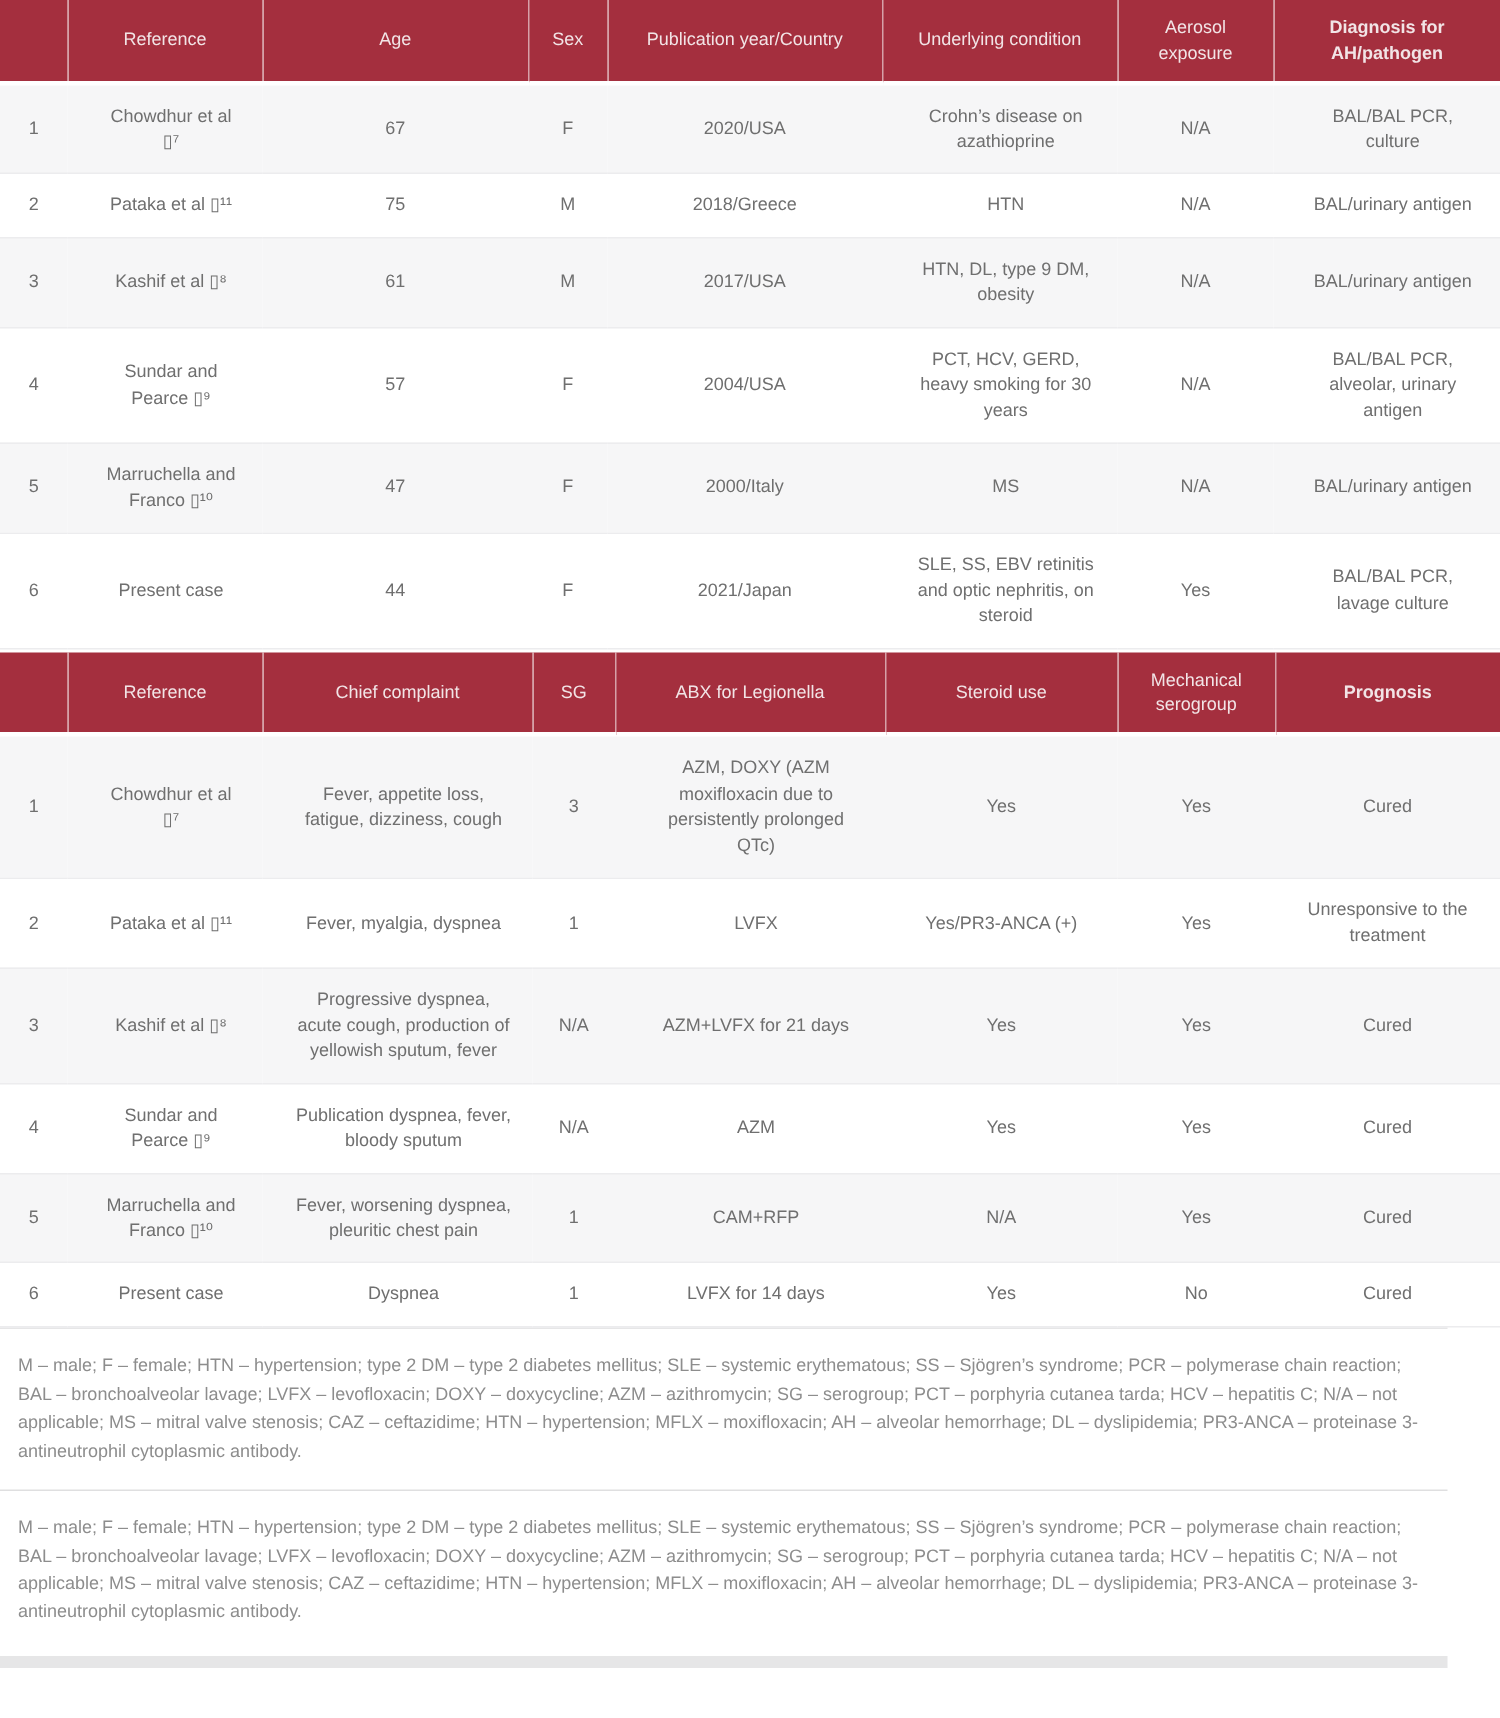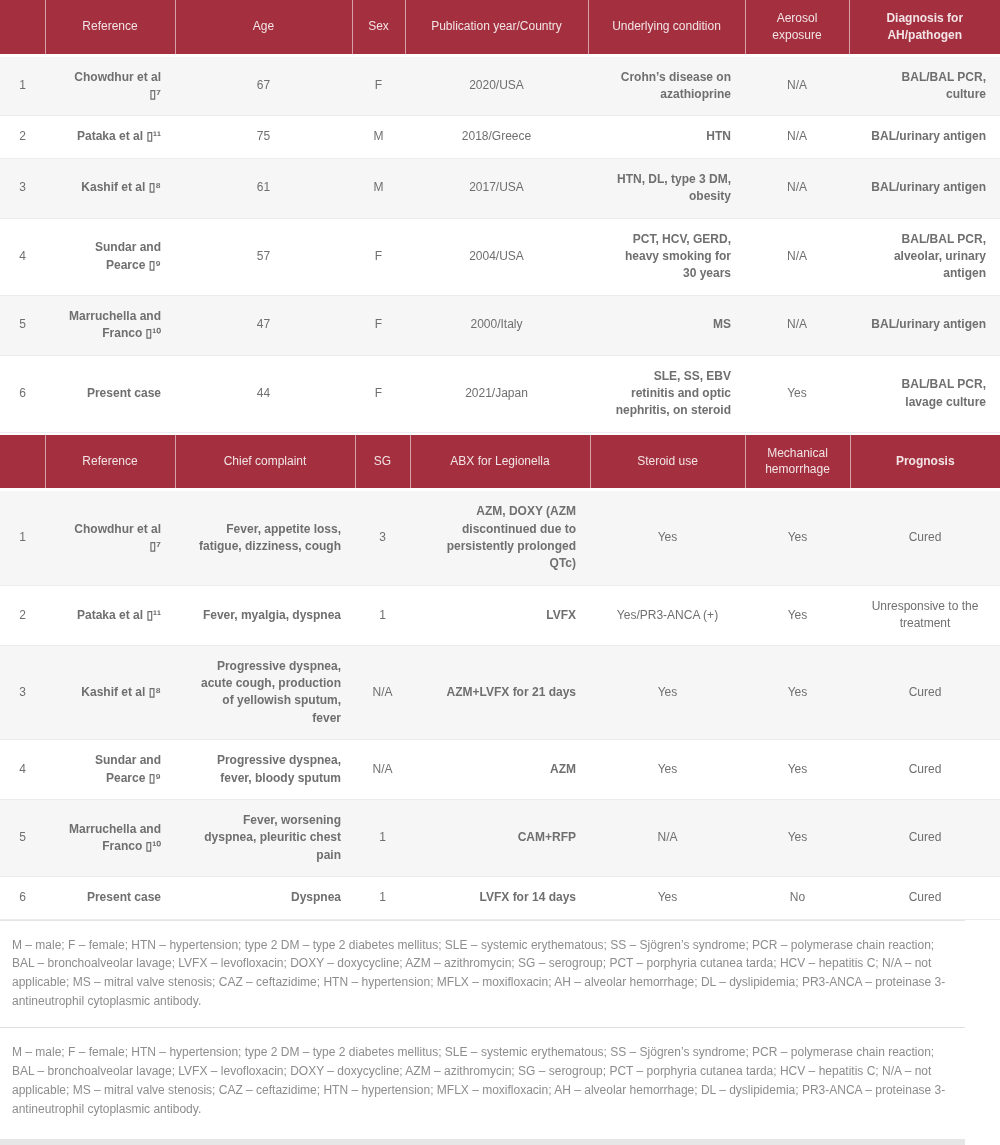--- a/index.html
+++ b/index.html
@@ -37,21 +37,21 @@
 
   td {
     font-size: 12px;
     line-height: 1.45;
     color: var(--body-text, #6f6f6f);
     padding: 12px 8px;
     vertical-align: middle;
     word-wrap: break-word;
   }
   td.center { text-align: center; }
-  td.left   { text-align: right; padding-left: 22px; padding-right: 14px; font-weight: bold; }
+  td.left   { text-align: center; padding-left: 22px; padding-right: 14px; }
 
   .footnotes { border-top: 1px solid #e6e6e7; }
   .footnote {
     margin: 0;
     padding: 15px 19px 16px 12px;
     font-size: 12px;
     line-height: 1.58;
     color: var(--footnote-text, #8d8d8d);
   }
   .footnote-divider {
@@ -113,21 +113,21 @@
           <td class="left">HTN</td>
           <td class="center">N/A</td>
           <td class="left">BAL/urinary antigen</td>
         </tr>
         <tr class="odd">
           <td class="center">3</td>
           <td class="left">Kashif et al ▯⁸</td>
           <td class="center">61</td>
           <td class="center">M</td>
           <td class="center">2017/USA</td>
-          <td class="left">HTN, DL, type 3 DM, obesity</td>
+          <td class="left">HTN, DL, type 9 DM, obesity</td>
           <td class="center">N/A</td>
           <td class="left">BAL/urinary antigen</td>
         </tr>
         <tr class="even">
           <td class="center">4</td>
           <td class="left">Sundar and Pearce ▯⁹</td>
           <td class="center">57</td>
           <td class="center">F</td>
           <td class="center">2004/USA</td>
           <td class="left">PCT, HCV, GERD, heavy smoking for 30 years</td>
@@ -169,31 +169,31 @@
         <col style="width: 150px;">
       </colgroup>
       <thead>
         <tr>
           <th></th>
           <th>Reference</th>
           <th>Chief complaint</th>
           <th>SG</th>
           <th>ABX for Legionella</th>
           <th>Steroid use</th>
-          <th>Mechanical hemorrhage</th>
+          <th>Mechanical serogroup</th>
           <th>Prognosis</th>
         </tr>
       </thead>
       <tbody>
         <tr class="odd">
           <td class="center">1</td>
           <td class="left">Chowdhur et al ▯⁷</td>
           <td class="left">Fever, appetite loss, fatigue, dizziness, cough</td>
           <td class="center">3</td>
-          <td class="left">AZM, DOXY (AZM discontinued due to persistently prolonged QTc)</td>
+          <td class="left">AZM, DOXY (AZM moxifloxacin due to persistently prolonged QTc)</td>
           <td class="center">Yes</td>
           <td class="center">Yes</td>
           <td class="center">Cured</td>
         </tr>
         <tr class="even">
           <td class="center">2</td>
           <td class="left">Pataka et al ▯¹¹</td>
           <td class="left">Fever, myalgia, dyspnea</td>
           <td class="center">1</td>
           <td class="left">LVFX</td>
@@ -207,21 +207,21 @@
           <td class="left">Progressive dyspnea, acute cough, production of yellowish sputum, fever</td>
           <td class="center">N/A</td>
           <td class="left">AZM+LVFX for 21 days</td>
           <td class="center">Yes</td>
           <td class="center">Yes</td>
           <td class="center">Cured</td>
         </tr>
         <tr class="even">
           <td class="center">4</td>
           <td class="left">Sundar and Pearce ▯⁹</td>
-          <td class="left">Progressive dyspnea, fever, bloody sputum</td>
+          <td class="left">Publication dyspnea, fever, bloody sputum</td>
           <td class="center">N/A</td>
           <td class="left">AZM</td>
           <td class="center">Yes</td>
           <td class="center">Yes</td>
           <td class="center">Cured</td>
         </tr>
         <tr class="odd">
           <td class="center">5</td>
           <td class="left">Marruchella and Franco ▯¹⁰</td>
           <td class="left">Fever, worsening dyspnea, pleuritic chest pain</td>

